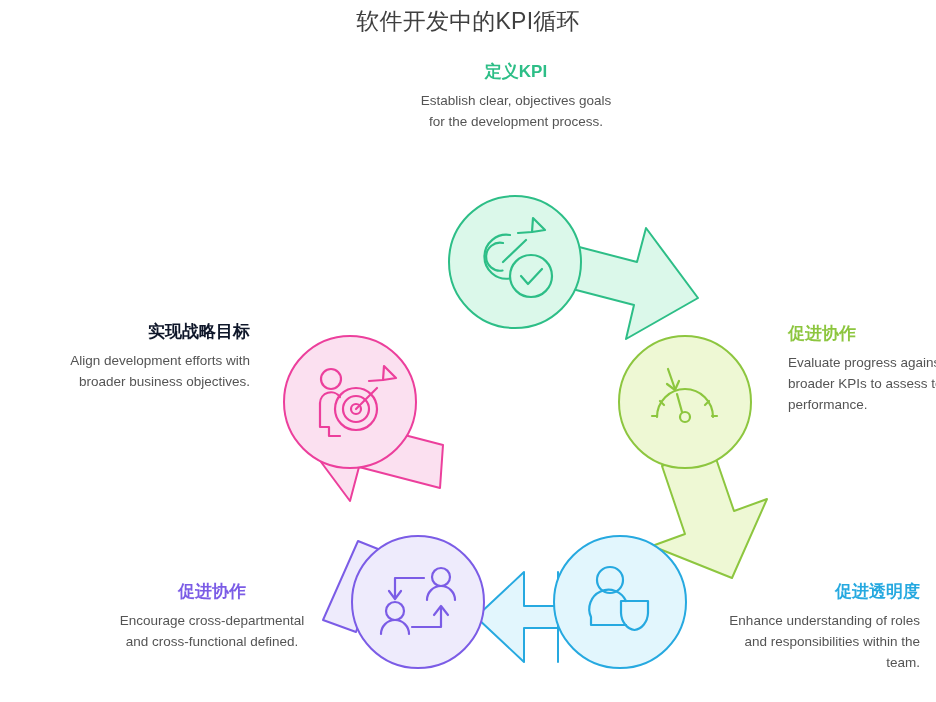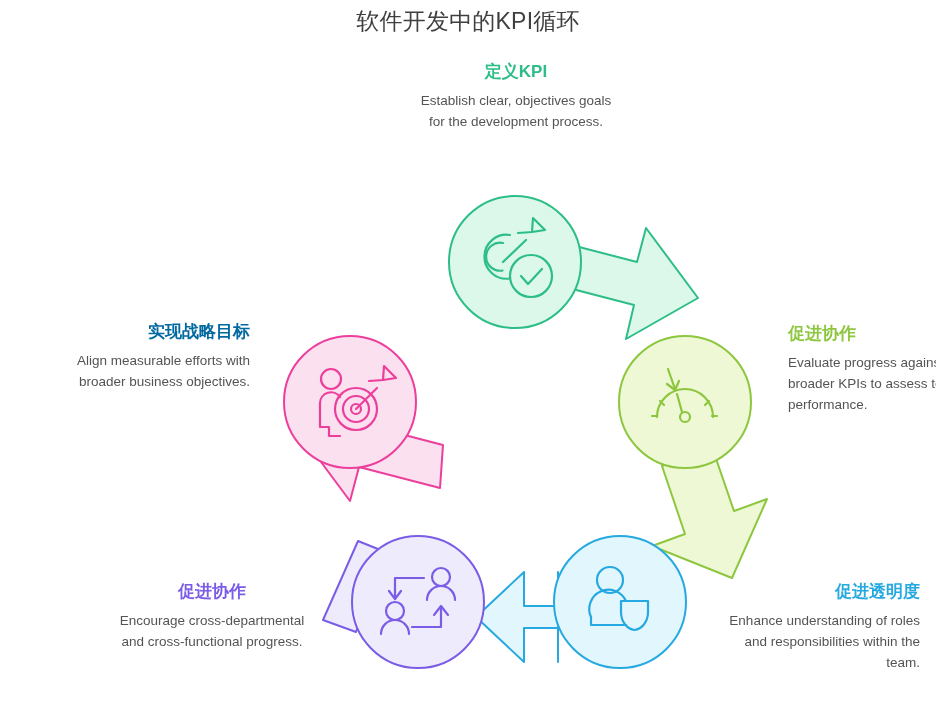--- a/index.html
+++ b/index.html
@@ -209,21 +209,21 @@
     <p class="node-desc">Evaluate progress against broader KPIs to assess team performance.</p>
   </div>
 
   <div class="node-label" id="label-transparency">
     <p class="node-title" style="color:#26A9E0">促进透明度</p>
     <p class="node-desc">Enhance understanding of roles and responsibilities within the team.</p>
   </div>
 
   <div class="node-label" id="label-collaboration">
     <p class="node-title" style="color:#7B5CE6">促进协作</p>
-    <p class="node-desc">Encourage cross-departmental and cross-functional progress.</p>
+    <p class="node-desc">Encourage cross-departmental and cross-functional defined.</p>
   </div>
 
   <div class="node-label" id="label-strategy">
-    <p class="node-title" style="color:#0369a1">实现战略目标</p>
-    <p class="node-desc">Align measurable efforts with broader business objectives.</p>
+    <p class="node-title" style="color:#0f172a">实现战略目标</p>
+    <p class="node-desc">Align development efforts with broader business objectives.</p>
   </div>
 
 </div>
 
 </body></html>

